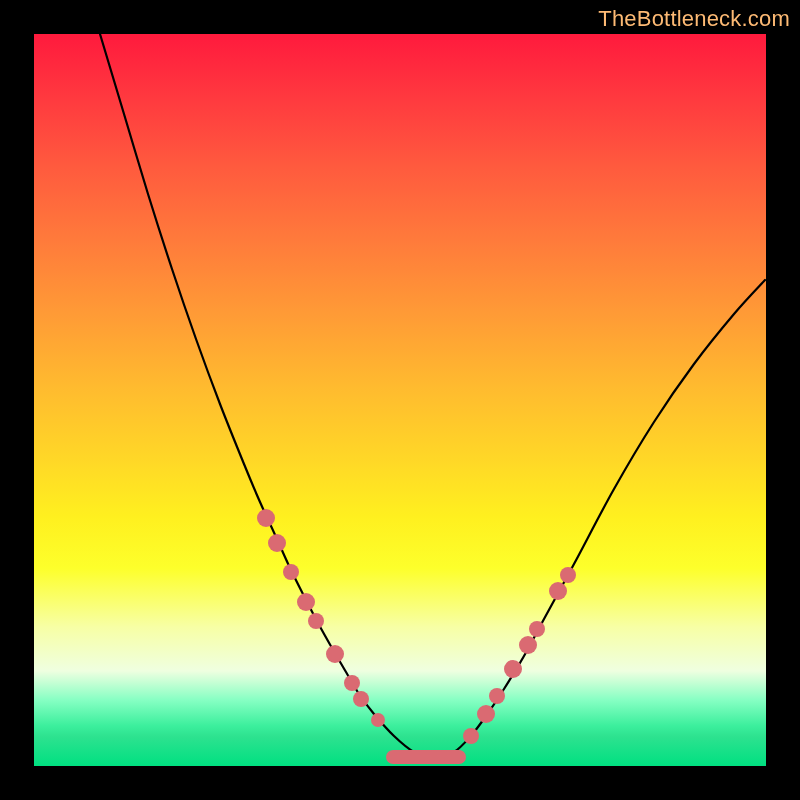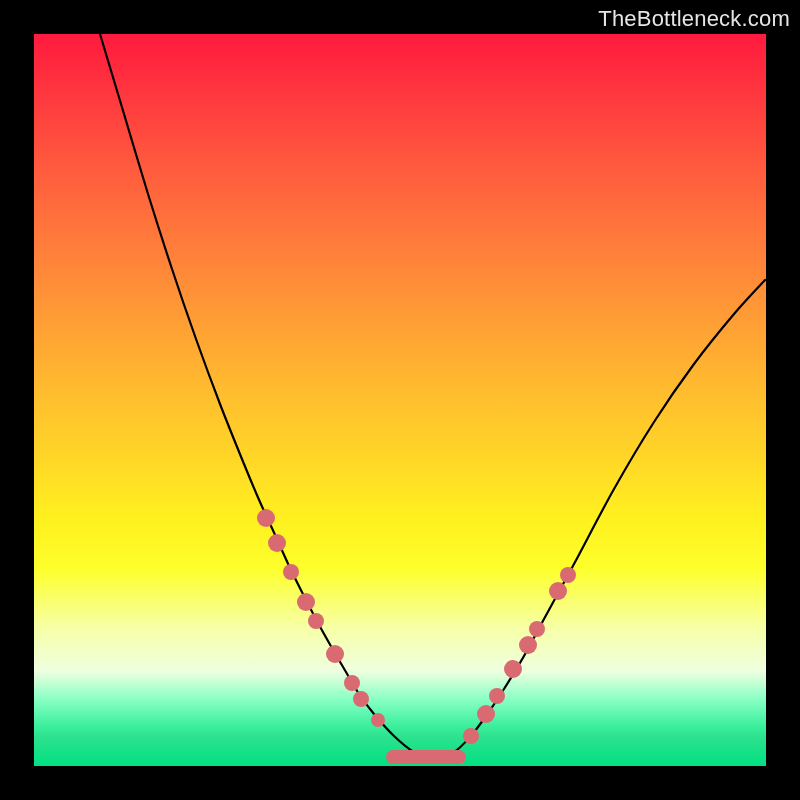--- a/index.html
+++ b/index.html
@@ -41,21 +41,21 @@
       #86ffc3 91%,
       #3cef9d 94.5%,
       #2de28f 96%,
       #00e081 100%
     );
   }
   .watermark {
     position: absolute;
     top: 6px;
     right: 10px;
-    color: #e5e5e5;
+    color: #fdba74;
     font-size: 22px;
     letter-spacing: 0.2px;
     user-select: none;
   }
   svg.curve {
     position: absolute;
     left: 0;
     top: 0;
     width: 732px;
     height: 732px;

